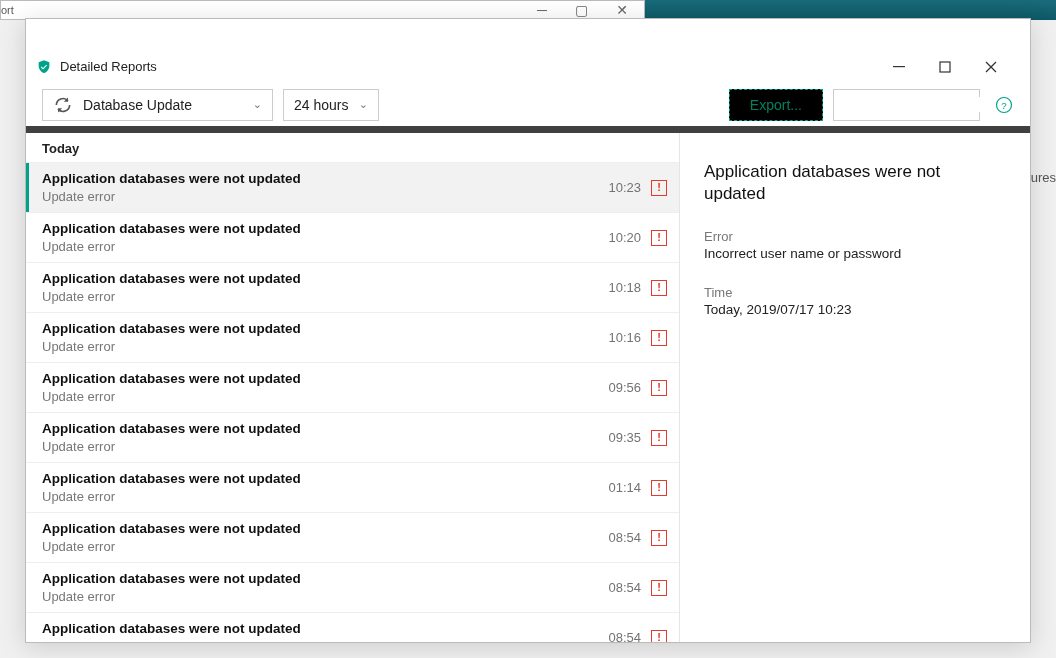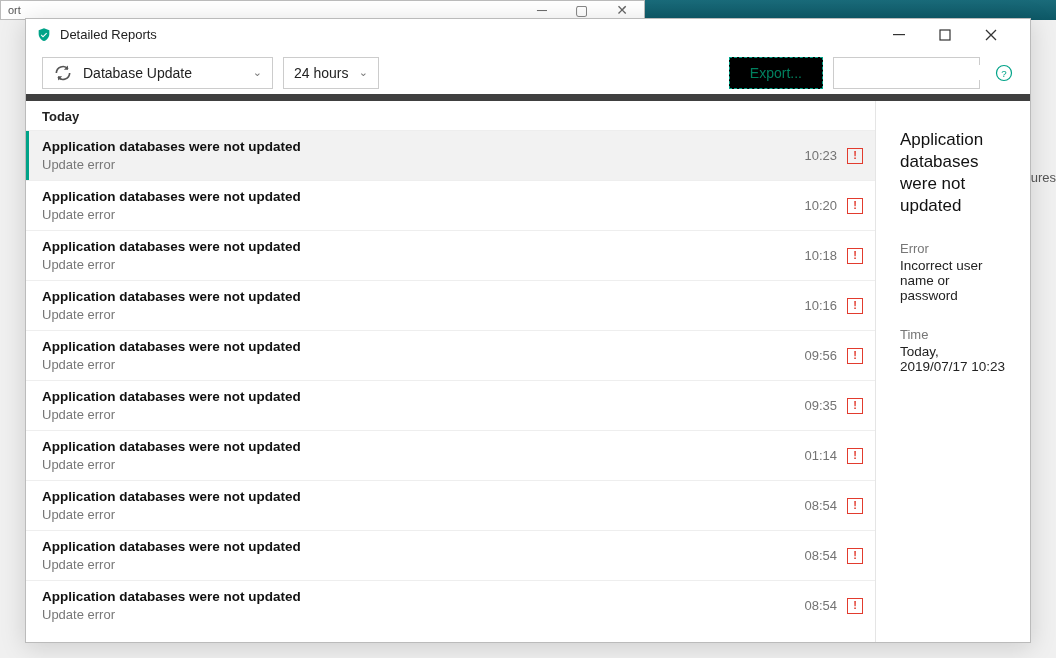--- a/index.html
+++ b/index.html
@@ -7,31 +7,32 @@
 
   
   .bg-window {
     position: absolute; top: 0; left: 0; width: 645px; height: 20px;
     background: #fff; border: 1px solid #bbb;
     display: flex; align-items: center; justify-content: flex-end;
     font-size: 11px; color: #555;
   }
   .bg-window .ctrls { display: flex; gap: 28px; padding-right: 16px; color:#666; font-size:14px;}
   .bg-strip { position:absolute; top:0; left:645px; right:0; height:20px; background: linear-gradient(#1a6b7a,#0d5866); }
-  .bg-text-left { position:absolute; top:3px; left:0; font-size:11px; color:#555; padding-left:7px;}
+  .bg-text-left { position:absolute; top:3px; left:0; font-size:11px; color:#555; }
   .bg-right { position:absolute; right:0; top:170px; font-size:13px; color:#555; }
 
   .window {
     position: absolute; top: 18px; left: 25px; width: 1006px; height: 625px;
     background: #fff; border: 1px solid #bbb; display:flex; flex-direction:column;
     box-shadow: 0 4px 24px rgba(0,0,0,0.15);
   }
   .titlebar {
     height: 32px; display:flex; align-items:center; padding: 0 16px 0 10px;
     border-bottom: 1px solid #fff;
+    margin-top: 32px;
   }
   .titlebar .shield { width:16px; height:16px; margin-right:8px; }
   .titlebar .title { font-size: 13px; color:#222; flex:1; }
   .titlebar .win-btn { width:46px; height:30px; display:flex; align-items:center; justify-content:center; color:#333; }
 
   .toolbar {
     height: 50px; display:flex; align-items:center; padding: 0 16px;
     border-bottom:7px solid #404040;
     gap:10px;
   }
@@ -49,21 +50,21 @@
     font-size:14px; background:#000000; display:flex; align-items:center; cursor:pointer;
   }
   .search {
     height:32px; width:147px; border:1px solid #ccc; display:flex; align-items:center; padding:0 10px;
     color:#aaa;
   }
   .search input { border:none; outline:none; flex:1; font-size:13px; }
   .help-btn { width:20px; height:20px; color:#00a388; display:flex; align-items:center; justify-content:center; margin-left:4px;}
 
   .body { flex:1; display:flex; overflow:hidden; }
-  .list-pane { width:850px; border-right:1px solid #e5e5e5; display:flex; flex-direction:column; overflow:hidden; position:relative;}
+  .list-pane { width:654px; border-right:1px solid #e5e5e5; display:flex; flex-direction:column; overflow:hidden; position:relative;}
   .list-scroll { overflow-y:scroll; flex:1; }
   
   .list-scroll::-webkit-scrollbar { width:10px; }
   .list-scroll::-webkit-scrollbar-thumb { background:#c7c7c7; border-radius:6px; }
   .list-scroll::-webkit-scrollbar-track { background:#f3f3f3; }
 
   .section-header {
     padding: 8px 16px 6px 16px; font-size:13px; color:#222; font-weight:600;
   }
   .row {

